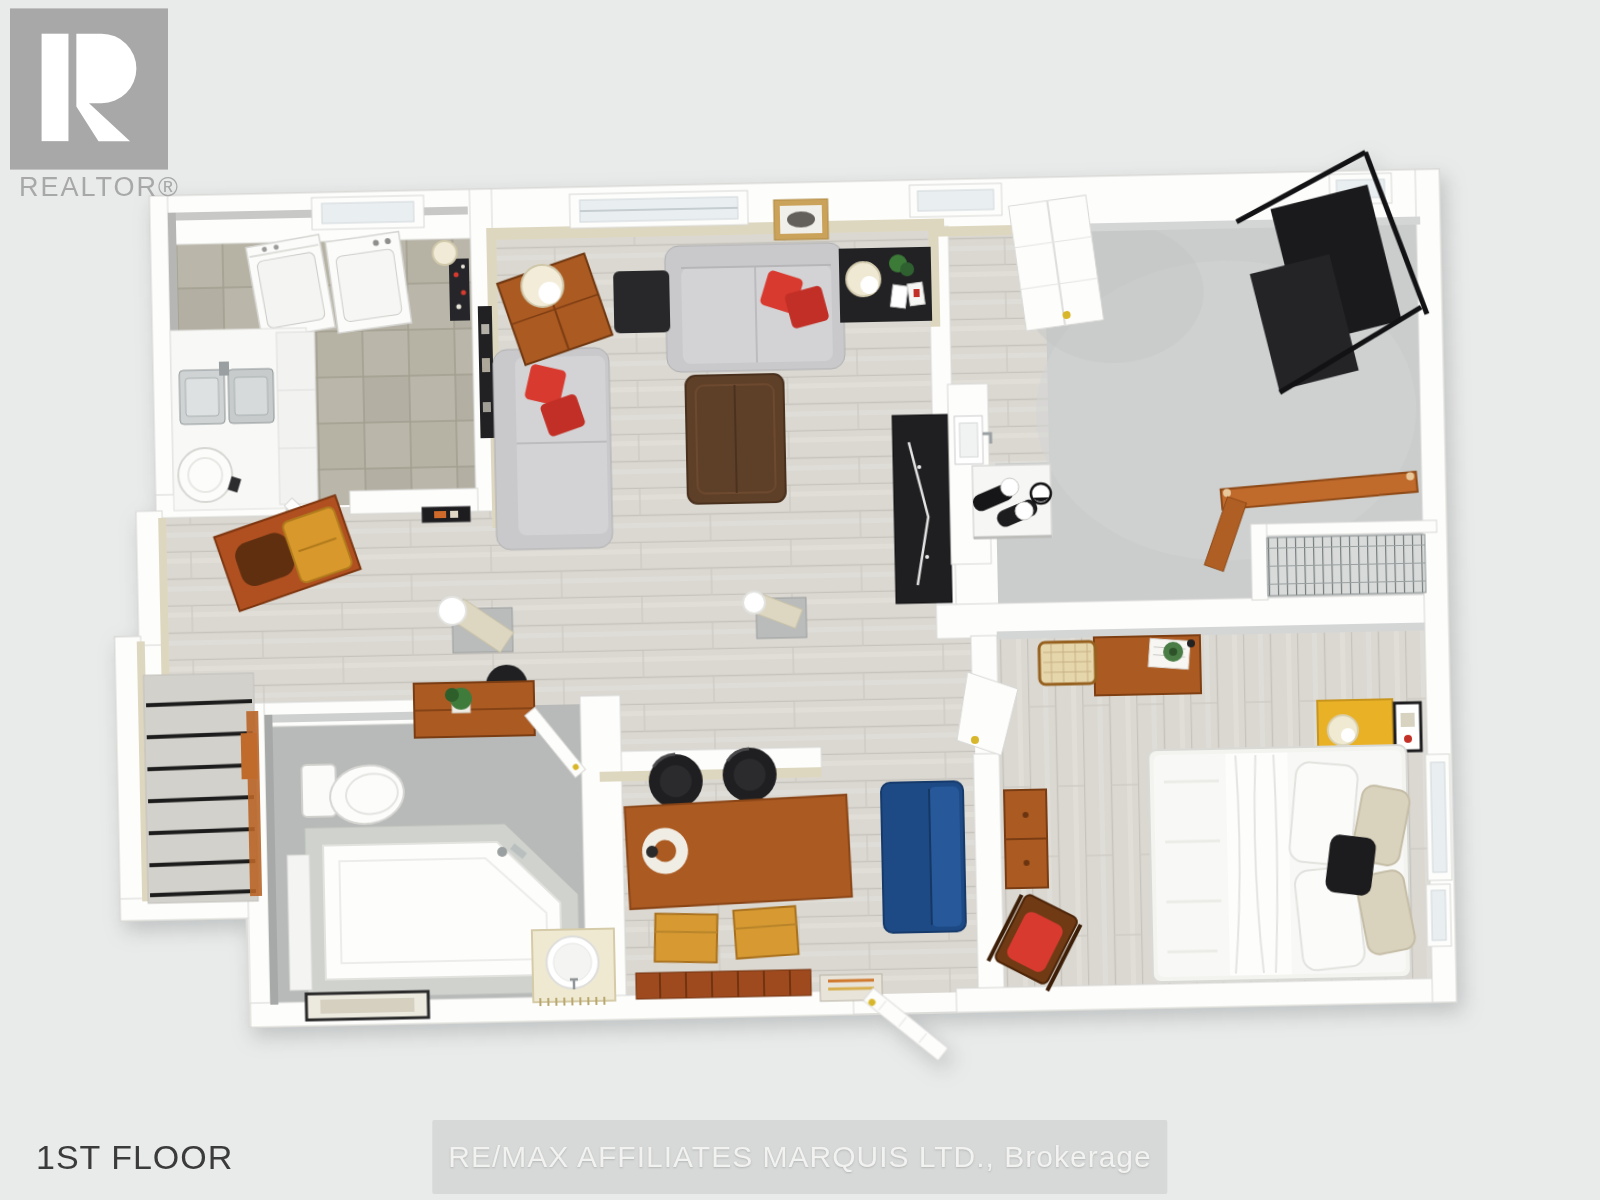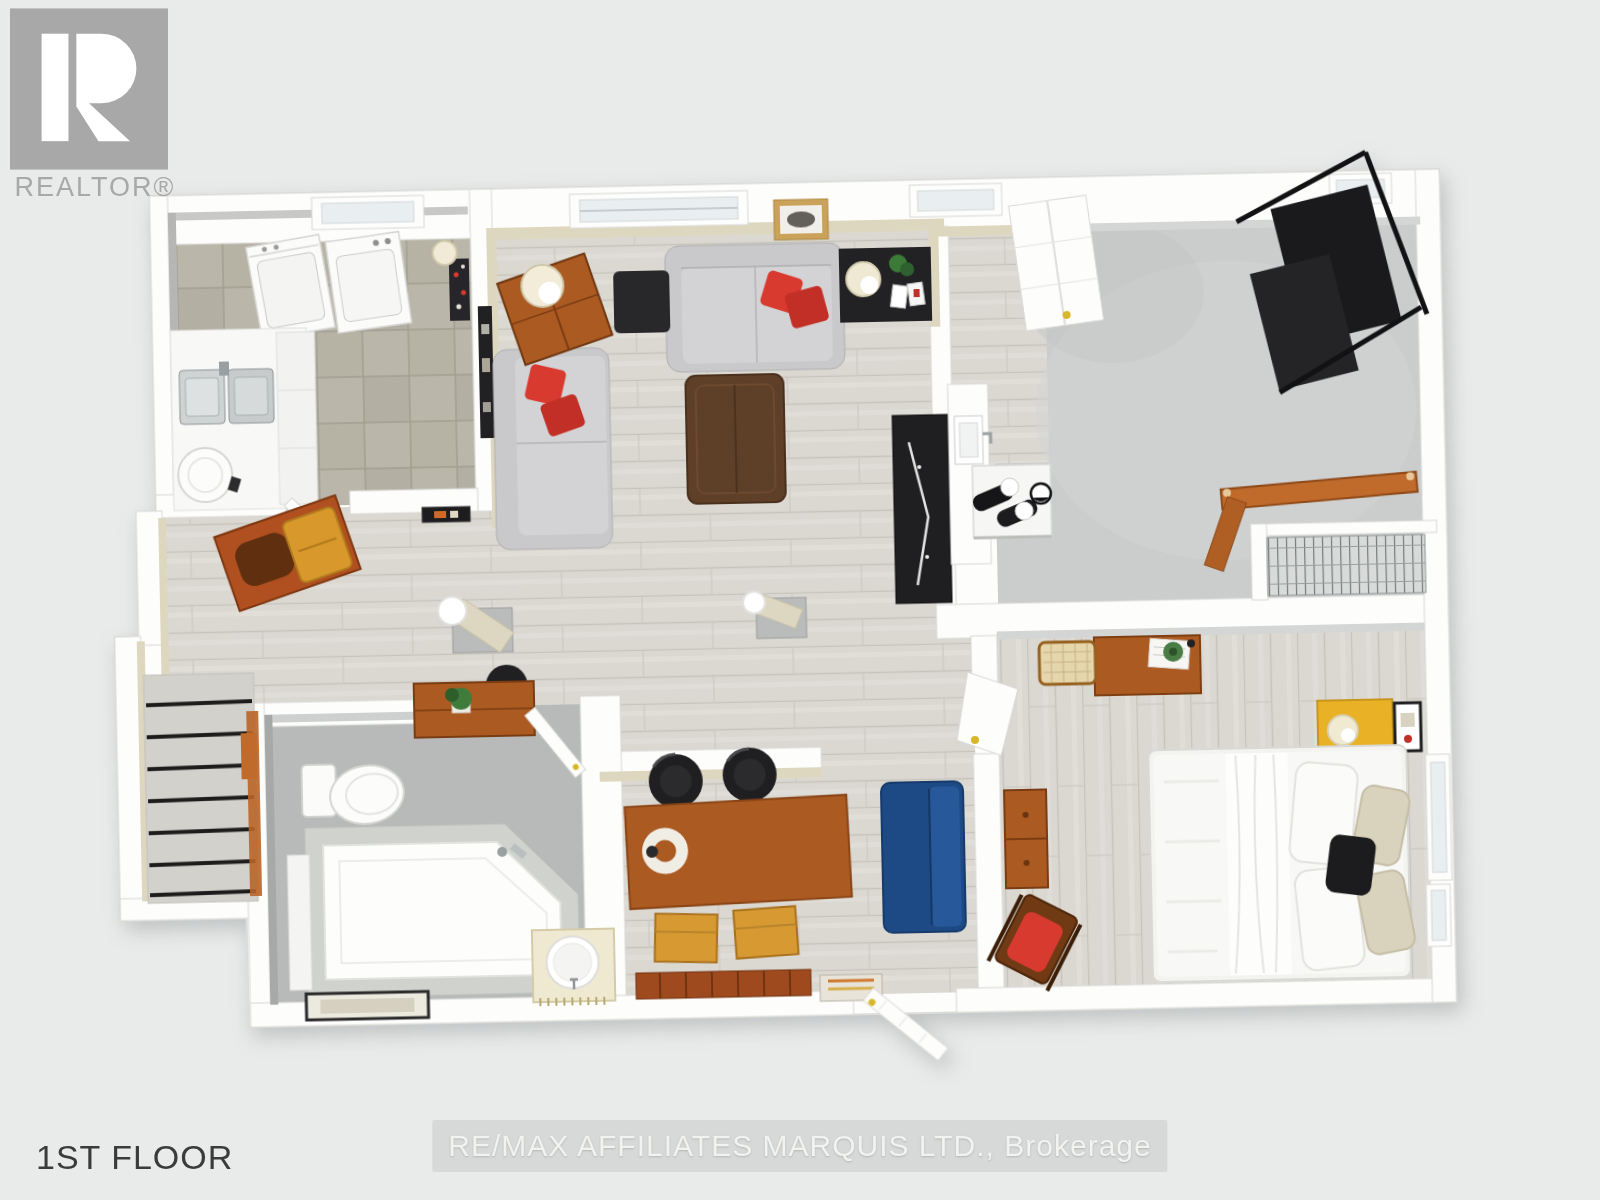--- a/index.html
+++ b/index.html
@@ -25,27 +25,27 @@
   .c-wood{fill:var(--wood-brown)} .c-wooddk{fill:var(--wood-dark)}
   .c-black{fill:var(--black-furniture)}
   .c-sofa{fill:var(--sofa-gray)}
   .c-rail{fill:var(--stair-rail)}
   .c-woodfloor{fill:var(--wood-floor)}
   .c-tilefloor{fill:var(--tile-floor)}
   .c-concrete{fill:var(--concrete-floor)}
   .c-bath{fill:var(--bath-floor)}
   .pane{fill:#e9eef1;stroke:#d2d8da;stroke-width:1}
   
-  .logo{position:absolute;left:10px;top:8px;width:170px;text-align:center}
+  .logo{position:absolute;left:10px;top:8px;width:170px;text-align:right}
   .logo-mark{width:158px;height:162px;display:block}
   .logo-label{font-size:27px;letter-spacing:2px;color:var(--logo-gray);margin-top:2px;font-weight:400}
   .floor-label{position:absolute;left:36px;top:1138px;font-size:34px;letter-spacing:1px;color:var(--floor-label-color)}
   .watermark{position:absolute;left:50%;transform:translateX(-50%);top:1120px;
     font-size:30px;color:var(--watermark-color);letter-spacing:1px;white-space:nowrap;
-    background:rgba(185,188,186,.38);padding:9px 16px;border-radius:2px;
+    background:rgba(185,188,186,.38);padding:20px 16px;border-radius:2px;
     text-shadow:0 1px 2px rgba(120,120,120,.35)}
 </style>
 </head>
 <body>
 
 <svg class="plan-svg" width="1600" height="1200" viewBox="0 0 1600 1200">
   <defs>
     <pattern id="woodH" width="150" height="54" patternUnits="userSpaceOnUse">
       <rect width="150" height="54" class="c-woodfloor"></rect>
       <rect y="6" width="150" height="5" fill="#e4e1db" opacity=".7"></rect>

